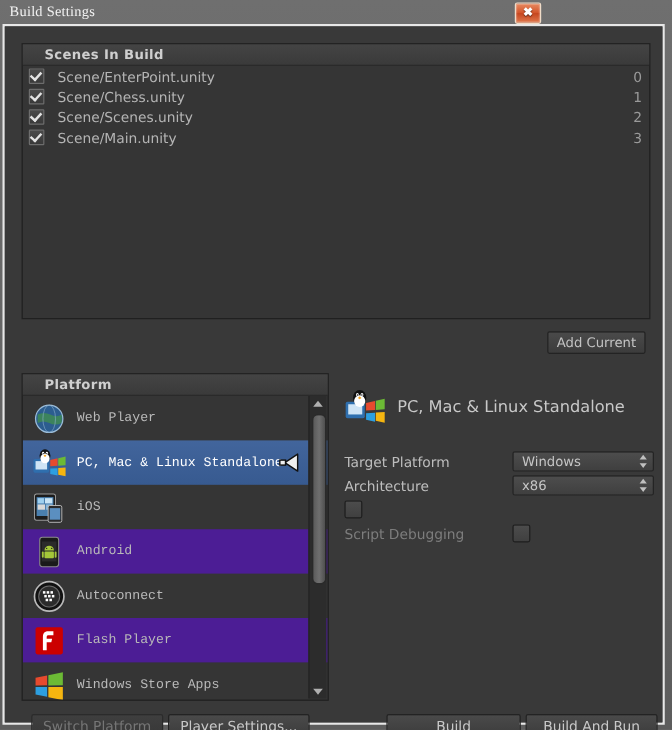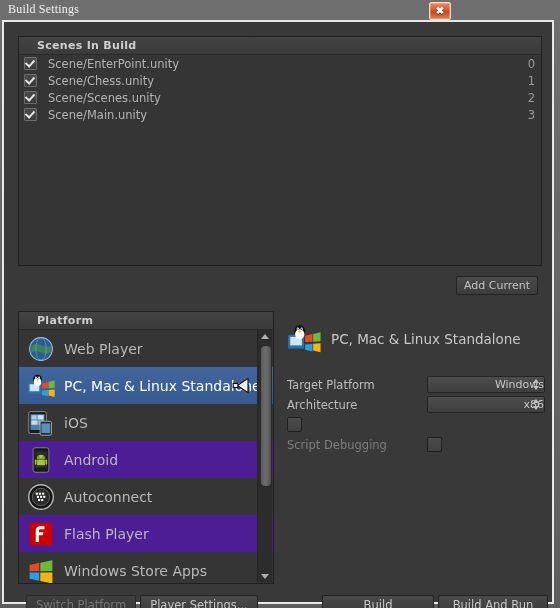--- a/index.html
+++ b/index.html
@@ -51,21 +51,21 @@
 
   
   .platform-box{position:absolute;left:14px;top:289px;width:256px;height:273px;
       background:#353535;border:1px solid #202020;box-sizing:border-box;}
   .plat-rows{position:absolute;left:0;top:18px;right:0;bottom:0;overflow:hidden;}
   .plat-row{height:37px;display:flex;align-items:center;padding-left:8px;
       cursor:pointer;position:relative;}
   .plat-row.alt{background:#4c1d95;}
   .plat-row.sel{background:linear-gradient(180deg,#42659c 0%,#375a90 100%);}
   .plat-icon{width:28px;height:28px;flex:0 0 28px;margin-right:9px;position:relative;}
-  .plat-label{font-size:14px;color:#b9b9b9;}
+  .plat-label{font-size:11px;color:#b9b9b9;font-family:Liberation Mono, monospace;}
   .plat-row.sel .plat-label{color:#fff;}
   .unity-mark{position:absolute;right:22px;top:9px;width:19px;height:19px;}
 
   
   .vscroll{position:absolute;right:1px;top:18px;width:14px;bottom:1px;
       background:#2c2c2c;border-left:1px solid #242424;}
   .sb-arrow{height:12px;display:flex;align-items:center;justify-content:center;
       cursor:pointer;}
   .sb-arrow i{display:block;width:0;height:0;}
   .sb-up i{border-left:4px solid transparent;border-right:4px solid transparent;
@@ -80,21 +80,21 @@
   
   .settings{position:absolute;left:283px;top:300px;width:262px;height:160px;}
   .plat-title{display:flex;align-items:center;margin-bottom:19px;}
   .plat-title .big-icon{width:34px;height:34px;margin-right:10px;position:relative;}
   .plat-title span{font-size:13.5px;color:#c8c8c8;}
   .srow{height:19px;display:flex;align-items:center;margin-bottom:1px;}
   .slabel{width:140px;font-size:11.5px;color:#bdbdbd;}
   .slabel.dim{color:#7d7d7d;}
   .dropdown{width:116px;height:15px;border:1px solid #242424;border-radius:2px;
       background:linear-gradient(180deg,#4d4d4d 0%,#3f3f3f 100%);
-      display:flex;align-items:center;cursor:pointer;position:relative;justify-content:flex-end;}
+      display:flex;align-items:center;cursor:pointer;position:relative;}
   .dropdown span{font-size:11px;color:#c6c6c6;margin-left:7px;}
   .stepper{position:absolute;right:5px;top:2px;display:flex;flex-direction:column;
       justify-content:space-between;height:11px;}
   .stepper i{display:block;width:0;height:0;}
   .stepper .u{border-left:3px solid transparent;border-right:3px solid transparent;
       border-bottom:4px solid #c0c0c0;}
   .stepper .d{border-left:3px solid transparent;border-right:3px solid transparent;
       border-top:4px solid #c0c0c0;}
   .scb{width:13px;height:13px;border:1px solid #1f1f1f;border-radius:2px;
       background:linear-gradient(180deg,#4c4c4c,#404040);cursor:pointer;}

